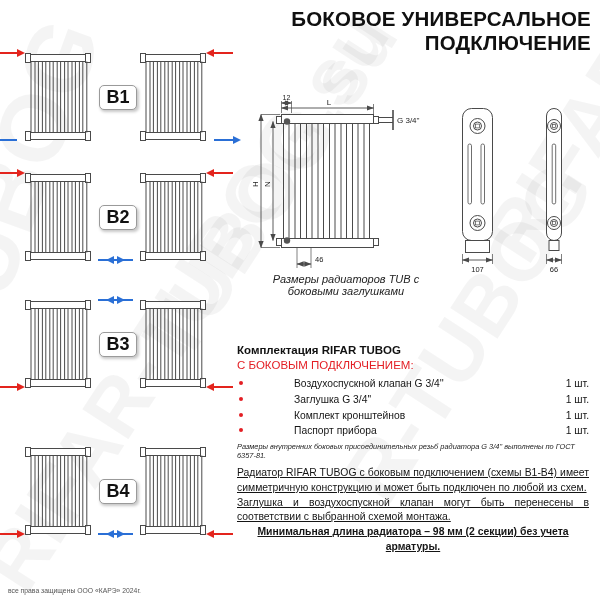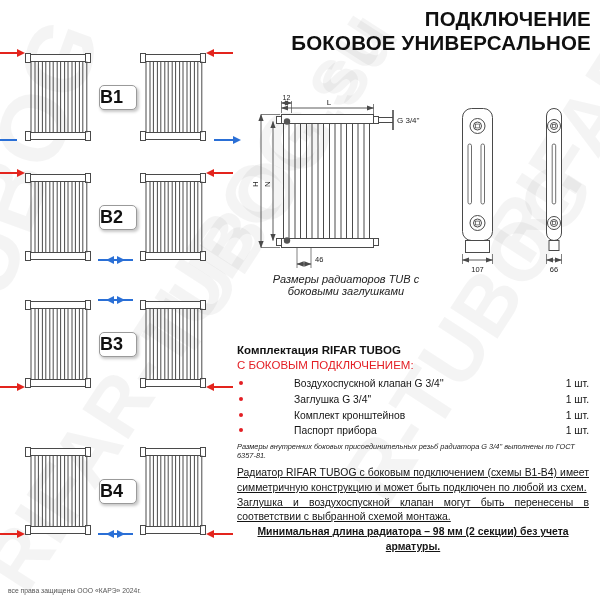--- a/index.html
+++ b/index.html
@@ -6,21 +6,21 @@
   body{font-family:"Liberation Sans", sans-serif; background:#888;}
   #page{position:relative;width:600px;height:600px;background:#fff;overflow:hidden;margin:0 auto;}
   .layer{position:absolute;inset:0;}
   
   .wm{position:absolute;font-weight:800;color:rgba(0,0,0,0.045);white-space:nowrap;transform-origin:left top;user-select:none;line-height:1;}
   
   .title{position:absolute;top:7px;right:9px;text-align:right;font-weight:800;font-size:20.5px;line-height:1.16;color:#101010;letter-spacing:.2px;}
   
   .scheme{position:absolute;left:0;width:236px;height:96px;}
   .radwrap{position:absolute;top:0;width:66px;height:96px;}
-  .slabel{position:absolute;left:99px;top:36px;width:36px;height:23px;background:#fff;border:1px solid #9a9a9a;border-radius:5px;box-shadow:1.5px 2px 3px rgba(0,0,0,.22);font-weight:800;font-size:18px;line-height:23px;color:#111;}
+  .slabel{position:absolute;left:99px;top:36px;width:36px;height:23px;background:#fff;border:1px solid #9a9a9a;border-radius:5px;box-shadow:1.5px 2px 3px rgba(0,0,0,.22);font-weight:800;font-size:18px;line-height:23px;text-align:center;color:#111;}
   .arrow{position:absolute;width:19px;height:2px;background:currentColor;}
   .arrow.red{color:var(--supply,#e3241d);} .arrow.blue{color:var(--return,#2a6fd6);}
   .arrow.right::after{content:'';position:absolute;right:-8px;top:-3.5px;border:4.5px solid transparent;border-left:8px solid currentColor;border-right:none;}
   .arrow.left::after{content:'';position:absolute;left:-8px;top:-3.5px;border:4.5px solid transparent;border-right:8px solid currentColor;border-left:none;}
   .a-tl{left:-27px;top:3px;} .a-bl{left:-27px;bottom:4px;}
   .a-tr{right:-27px;top:3px;} .a-br{right:-27px;bottom:4px;}
   .a-ti{top:3px;} .a-bi{bottom:4px;}
   .inner-r{right:-26px;} .inner-l{left:-26px;}
   
   .tdraw{position:absolute;left:253px;top:92px;}
@@ -69,22 +69,22 @@
     <div class="wm" style="left:-90px;top:330px;font-size:95px;transform:rotate(-70deg)">TUBOG</div>
     <div class="wm" style="left:-30px;top:560px;font-size:80px;transform:rotate(-57deg)">RIFAR-TUBOG.su</div>
     <div class="wm" style="left:330px;top:470px;font-size:82px;transform:rotate(-57deg)">R-TUBOG</div>
     <div class="wm" style="left:470px;top:230px;font-size:82px;transform:rotate(-57deg)">RIFAR</div>
     <div class="wm" style="left:130px;top:330px;font-size:78px;transform:rotate(-57deg)">TUBOG.su</div>
   </div>
 
   <div class="layer">
 
     <div class="title">
+      <div>БОКОВОЕ УНИВЕРСАЛЬНОЕ</div>
       <div>ПОДКЛЮЧЕНИЕ</div>
-      <div>БОКОВОЕ УНИВЕРСАЛЬНОЕ</div>
     </div>
 
     <div class="scheme" style="top:49px">
       <div class="radwrap" style="left:25px">
         <svg width="66" height="96">
             <use href="#radF"></use>
           </svg>
         <span class="arrow red right a-tl"></span>
         <span class="arrow blue left a-bl"></span>
       </div>

